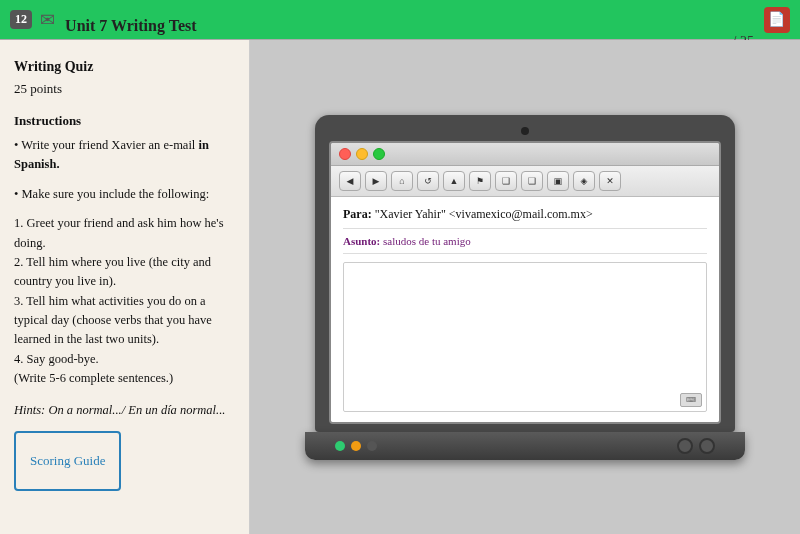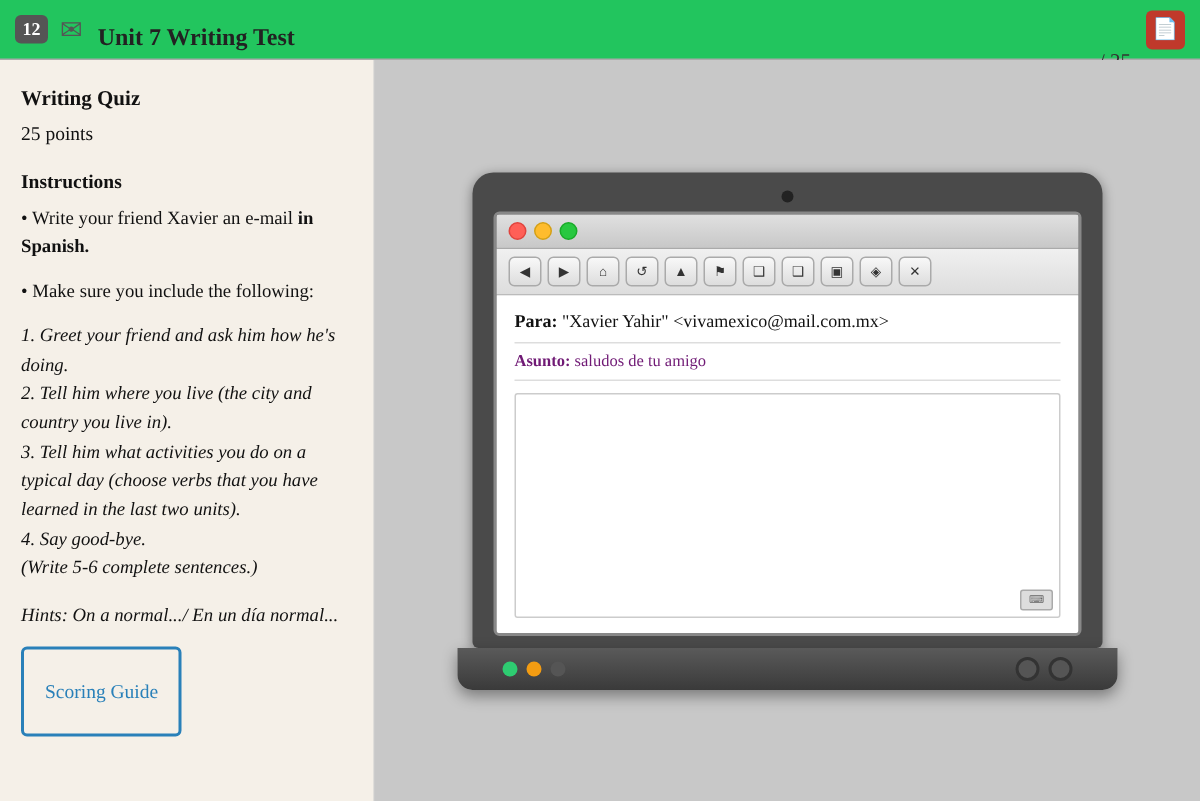--- a/index.html
+++ b/index.html
@@ -97,21 +97,20 @@
       margin-bottom: 10px;
       line-height: 1.55;
     }
     .instructions-text .bold {
       font-weight: bold;
     }
     .numbered-instructions {
       font-size: 12.5px;
       line-height: 1.55;
       margin-bottom: 12px;
-      font-style: italic;
     }
     .hints-text {
       font-size: 12.5px;
       font-style: italic;
       margin-bottom: 12px;
       line-height: 1.5;
     }
     .scoring-btn {
       display: inline-block;
       background: transparent;

